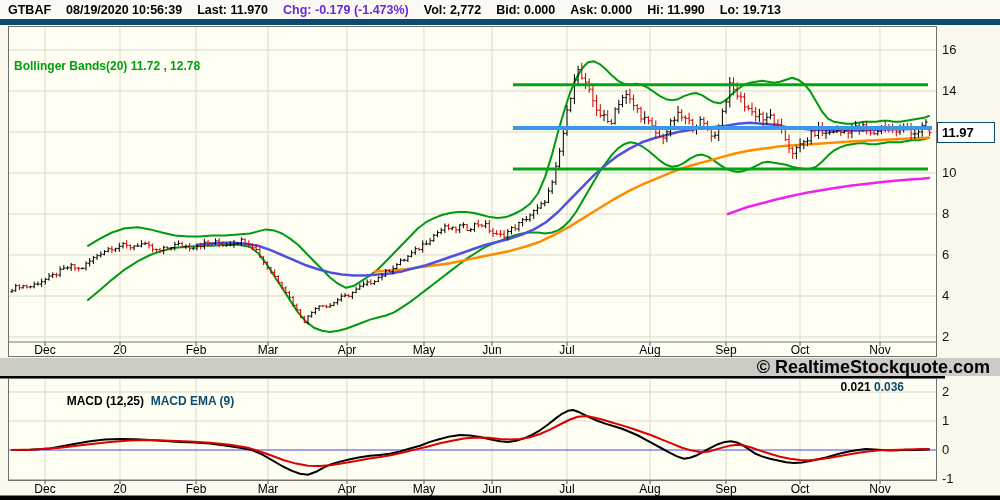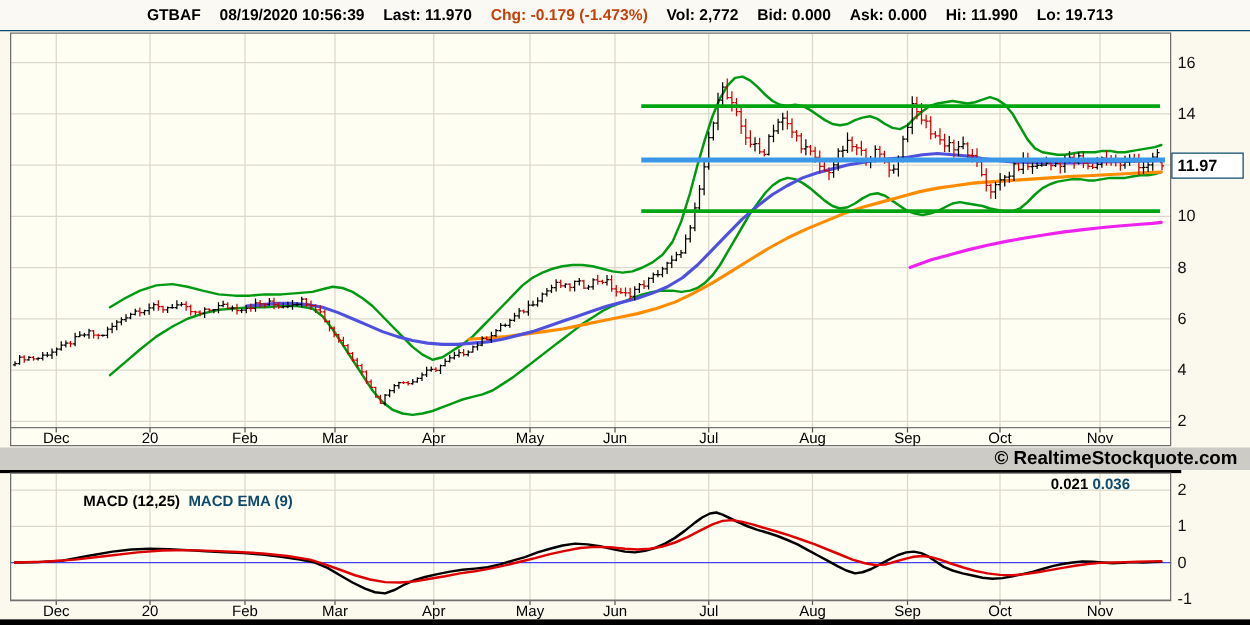--- a/index.html
+++ b/index.html
@@ -4,43 +4,43 @@
 <style>
   html,body{margin:0;padding:0;}
   body{
     width:1000px;height:500px;position:relative;overflow:hidden;
     background:#fbf9ee;
     font-family:"Liberation Sans",sans-serif;
     -webkit-font-smoothing:none;
   }
   .hdr{
     position:absolute;left:0;top:0;width:1000px;height:25px;
-    background:#faf9f4;border-bottom:1px solid #0c4a6e;
+    background:#faf9f4;border-bottom:6px solid #0c4a6e;
     display:flex;align-items:center;gap:15px;
     padding-left:8px;box-sizing:border-box;
-    font-size:12.5px;font-weight:bold;color:#000;white-space:nowrap;justify-content:center;
-  }
-  .hdr .red{color:#c2410c;}
+    font-size:12.5px;font-weight:bold;color:#000;white-space:nowrap;
+  }
+  .hdr .red{color:#6d28d9;}
   .legend{
     position:absolute;left:14px;top:29px;font-size:12px;font-weight:bold;
     line-height:15px;white-space:pre;z-index:5;
   }
   .legend .row2{color:#00a010;}
   .c-blu{color:#6666ff;}
   .c-org{color:#ff8c00;}
   .c-mag{color:#ff33ff;}
   .pricebox{
     position:absolute;left:937px;top:122px;width:52px;height:19px;
     background:#ffffff;border:1px solid #0c4a6e;
     font-size:13px;font-weight:bold;line-height:19px;padding-left:4px;
     color:#000;z-index:6;
   }
   .wmband{
     position:absolute;left:0;top:358px;width:1000px;height:18px;
-    background:#cccbc5;color:#000;font-size:15px;font-weight:bold;
+    background:#cccbc5;color:#000;font-size:18px;font-weight:bold;
     text-align:right;line-height:18px;padding-right:10px;box-sizing:border-box;
   }
   .macdlegend{
     position:absolute;left:0;top:380px;width:1000px;height:14px;
     font-size:12px;font-weight:bold;z-index:5;white-space:pre;
   }
   .macdlegend .tl{margin-left:60px;color:#000;}
   .macdlegend .rd{color:#0c4a6e;}
   .macdvals{position:absolute;right:96px;top:0px;}
   svg{position:absolute;left:0;display:block;}
@@ -129,20 +129,21 @@
       <text x="942" y="70">14</text>
       <text x="942" y="152">10</text>
       <text x="942" y="193">8</text>
       <text x="942" y="234">6</text>
       <text x="942" y="275">4</text>
       <text x="942" y="316">2</text>
     </g>
   </svg>
 
 <div class="legend">
+  <div class="row2">Bollinger Bands(20) 11.72 , 12.78</div>
 </div>
 
 <div class="pricebox">11.97</div>
 
 <div class="wmband"><span>© RealtimeStockquote.com</span></div>
 
 <svg id="macdsvg" width="1000" height="124">
     <rect x="8" y="2" width="929" height="102" fill="#fffef2"></rect>
     <rect x="0" y="0" width="945" height="2.5" fill="#000"></rect>
     <g>

